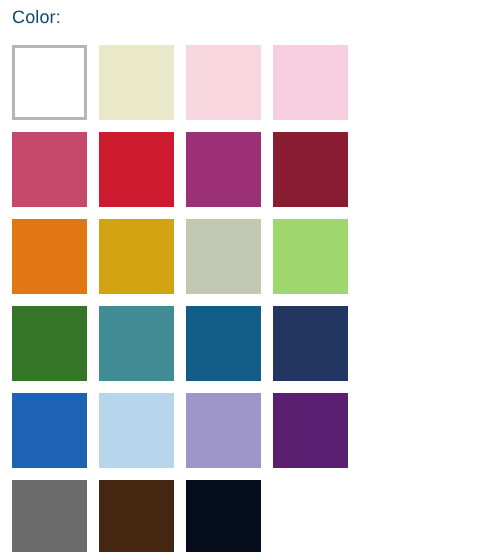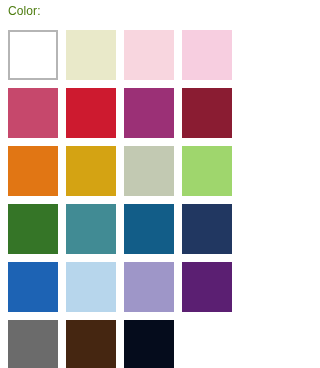--- a/index.html
+++ b/index.html
@@ -18,21 +18,21 @@
     width: 244px;
     height: 368px;
     box-sizing: border-box;
   }
   .field-label {
     position: absolute;
     left: 8px;
     top: 4px;
     font-size: 12px;
     line-height: 14px;
-    color: #4d7c0f;
+    color: #0c4a6e;
     letter-spacing: 0.1px;
     white-space: nowrap;
   }
   .swatch-grid {
     position: absolute;
     left: 8px;
     top: 30px;
     width: 232px;
     display: grid;
     grid-template-columns: repeat(4, 50px);

